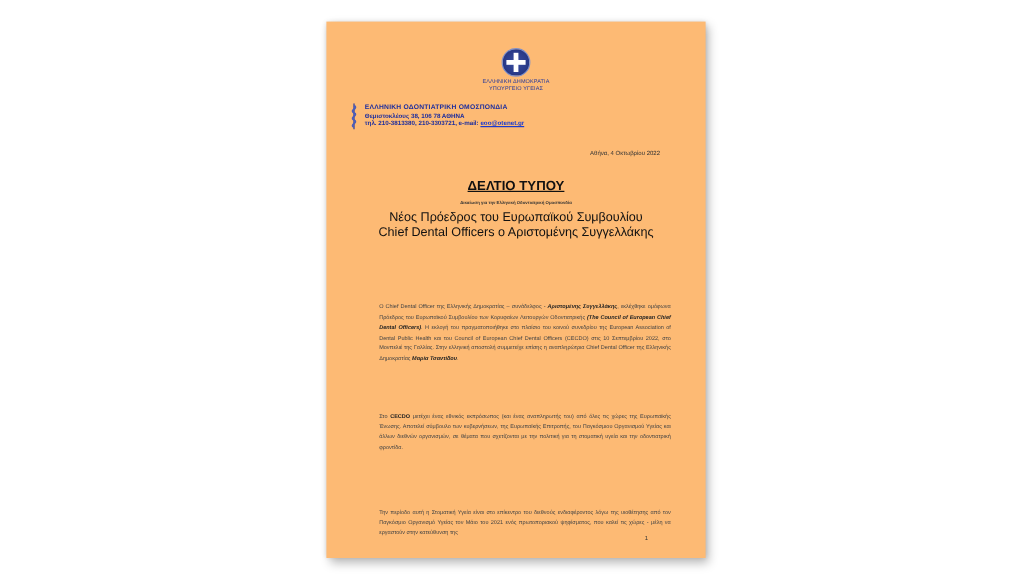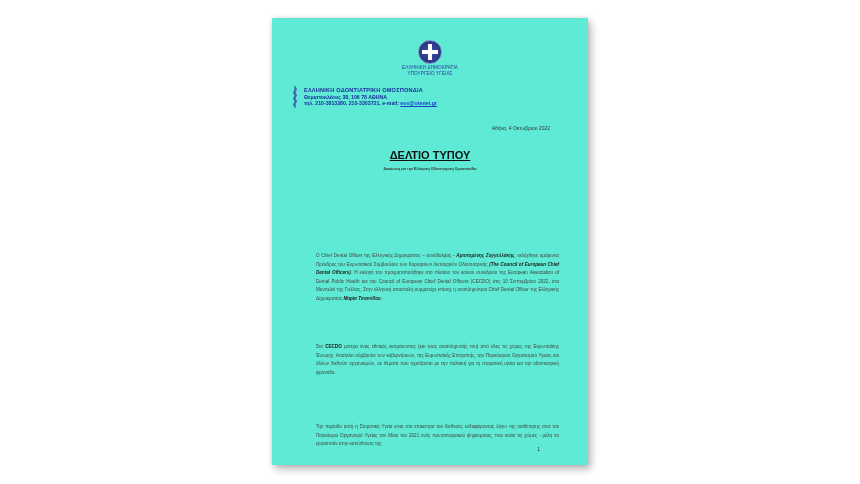--- a/index.html
+++ b/index.html
@@ -2,21 +2,21 @@
 <html><head>
   <meta charset="utf-8">
   <style>
     html, body { margin: 0; padding: 0; }
     body {
       width: 860px; height: 484px; background: #ffffff; position: relative; overflow: hidden;
       font-family: "Liberation Sans", sans-serif;
     }
     .page {
       position: absolute; left: 272px; top: 18px; width: 316px; height: 447px;
-      background: #5eead4;
+      background: #fdba74;
       box-shadow: 3px 4px 8px rgba(0,0,0,0.28), 0 0 4px rgba(0,0,0,0.12);
       overflow: hidden;
     }
     .emblem {
       position: absolute; left: 146px; top: 22px; width: 22px; height: 22px; border-radius: 50%;
       background: radial-gradient(circle at 50% 50%, #3a4ea0 0%, #2a3b8a 60%, #1b2a6e 100%);
       border: 1px solid #7f8fc8;
     }
     .emblem .cross-v { position: absolute; left: 9px; top: 3px; width: 4px; height: 16px; background: #ffffff; }
     .emblem .cross-h { position: absolute; left: 3px; top: 9px; width: 16px; height: 4px; background: #ffffff; }
@@ -78,20 +78,21 @@
     <div class="org-addr">Θεμιστοκλέους 38, 106 78 ΑΘΗΝΑ</div>
     <div class="org-contact">
       <span>τηλ. 210-3813380, 210-3303721, e-mail: </span><span class="email">eoo@otenet.gr</span>
     </div>
   </div>
 
   <div class="date">Αθήνα, 4 Οκτωβρίου 2022</div>
 
   <div class="doc-title">ΔΕΛΤΙΟ ΤΥΠΟΥ</div>
   <div class="subtitle">Δικαίωση για την Ελληνική Οδοντιατρική Ομοσπονδία</div>
+  <div class="headline">Νέος Πρόεδρος του Ευρωπαϊκού Συμβουλίου Chief Dental Officers ο Αριστομένης Συγγελλάκης</div>
 
   <div class="para p1">
     <span>Ο Chief Dental Officer της Ελληνικής Δημοκρατίας – συνάδελφος - </span><b><i>Αριστομένης Συγγελλάκης</i></b><span>, εκλέχθηκε ομόφωνα Πρόεδρος του Ευρωπαϊκού Συμβουλίου των Κορυφαίων Λειτουργών Οδοντιατρικής </span><b><i>(The Council of European Chief Dental Officers)</i></b><span>. Η εκλογή του πραγματοποιήθηκε στο πλαίσιο του κοινού συνεδρίου της European Association of Dental Public Health και του Council of European Chief Dental Officers (CECDO) στις 10 Σεπτεμβρίου 2022, στο Μονπελιέ της Γαλλίας. Στην ελληνική αποστολή συμμετείχε επίσης η αναπληρώτρια Chief Dental Officer της Ελληνικής Δημοκρατίας </span><b><i>Μαρία Τσαντίδου</i></b><span>.</span>
   </div>
 
   <div class="para p2">
     <span>Στο </span><b>CECDO</b><span> μετέχει ένας εθνικός εκπρόσωπος (και ένας αναπληρωτής του) από όλες τις χώρες της Ευρωπαϊκής Ένωσης. Αποτελεί σύμβουλο των κυβερνήσεων, της Ευρωπαϊκής Επιτροπής, του Παγκόσμιου Οργανισμού Υγείας και άλλων διεθνών οργανισμών, σε θέματα που σχετίζονται με την πολιτική για τη στοματική υγεία και την οδοντιατρική φροντίδα.</span>
   </div>
 
   <div class="para p3">Την περίοδο αυτή η Στοματική Υγεία είναι στο επίκεντρο του διεθνούς ενδιαφέροντος λόγω της υιοθέτησης από τον Παγκόσμιο Οργανισμό Υγείας τον Μάιο του 2021 ενός πρωτοποριακού ψηφίσματος, που καλεί τις χώρες - μέλη να εργαστούν στην κατεύθυνση της</div>

